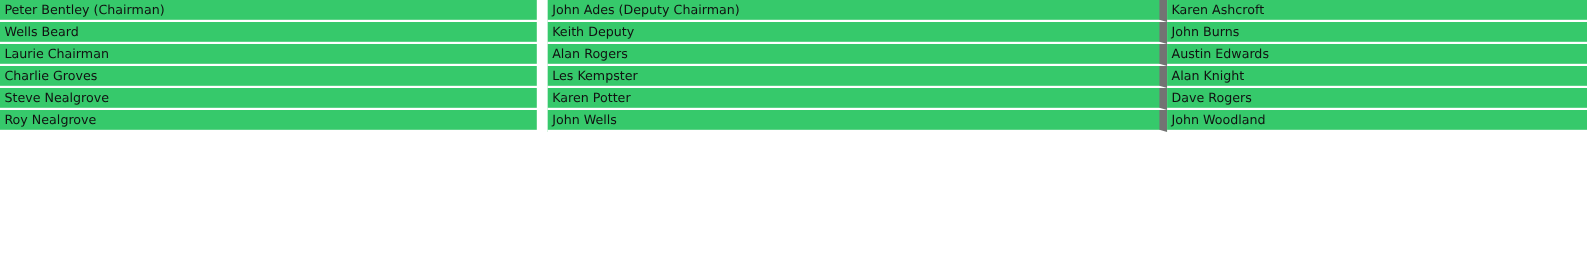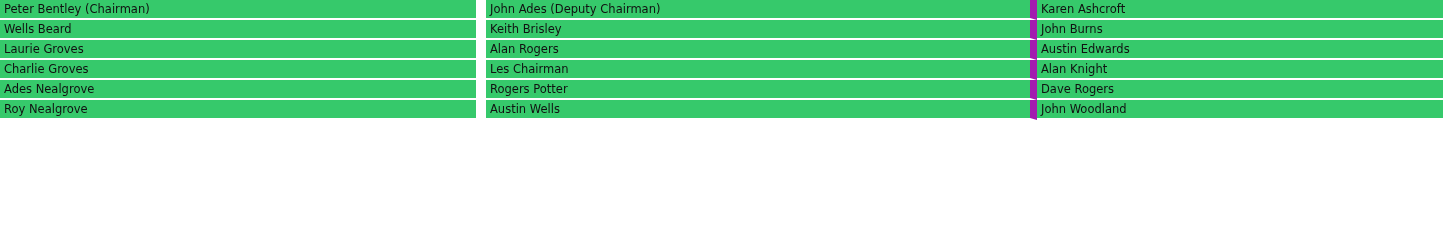--- a/index.html
+++ b/index.html
@@ -24,73 +24,73 @@
   #roster-table tr {
     height: 20px;
   }
 
   #roster-table td {
     background: #36c96b;
     color: #111111;
     font-size: 11.5px;
     line-height: 18px;
     height: 18px;
-    padding: 0 4px 0 4px;
+    padding: 0 16px 0 4px;
     margin: 0;
     border-bottom: 2px solid #ffffff;
     border-right: 0;
     vertical-align: middle;
     white-space: nowrap;
     overflow: hidden;
     text-overflow: clip;
   }
 
   
   #roster-table td.col-0 {
     width: 468px;
     border-right: 10px solid #ffffff;
   }
   #roster-table td.col-1 {
     width: 536px;
-    border-right: 7px solid #a21caf;
+    border-right: 7px solid #737373;
   }
   #roster-table td.col-2 {
     width: 409px;
     border-right: 13px solid #ffffff;
   }
 </style>
 </head>
 <body>
 
 <table id="roster-table">
   <tbody>
       <tr>
         <td class="col-0">Peter Bentley (Chairman)</td>
         <td class="col-1">John Ades (Deputy Chairman)</td>
         <td class="col-2">Karen Ashcroft</td>
       </tr>
       <tr>
         <td class="col-0">Wells Beard</td>
-        <td class="col-1">Keith Brisley</td>
+        <td class="col-1">Keith Deputy</td>
         <td class="col-2">John Burns</td>
       </tr>
       <tr>
-        <td class="col-0">Laurie Groves</td>
+        <td class="col-0">Laurie Chairman</td>
         <td class="col-1">Alan Rogers</td>
         <td class="col-2">Austin Edwards</td>
       </tr>
       <tr>
         <td class="col-0">Charlie Groves</td>
-        <td class="col-1">Les Chairman</td>
+        <td class="col-1">Les Kempster</td>
         <td class="col-2">Alan Knight</td>
       </tr>
       <tr>
-        <td class="col-0">Ades Nealgrove</td>
-        <td class="col-1">Rogers Potter</td>
+        <td class="col-0">Steve Nealgrove</td>
+        <td class="col-1">Karen Potter</td>
         <td class="col-2">Dave Rogers</td>
       </tr>
       <tr>
         <td class="col-0">Roy Nealgrove</td>
-        <td class="col-1">Austin Wells</td>
+        <td class="col-1">John Wells</td>
         <td class="col-2">John Woodland</td>
       </tr>
     </tbody>
 </table>
 
 </body></html>

